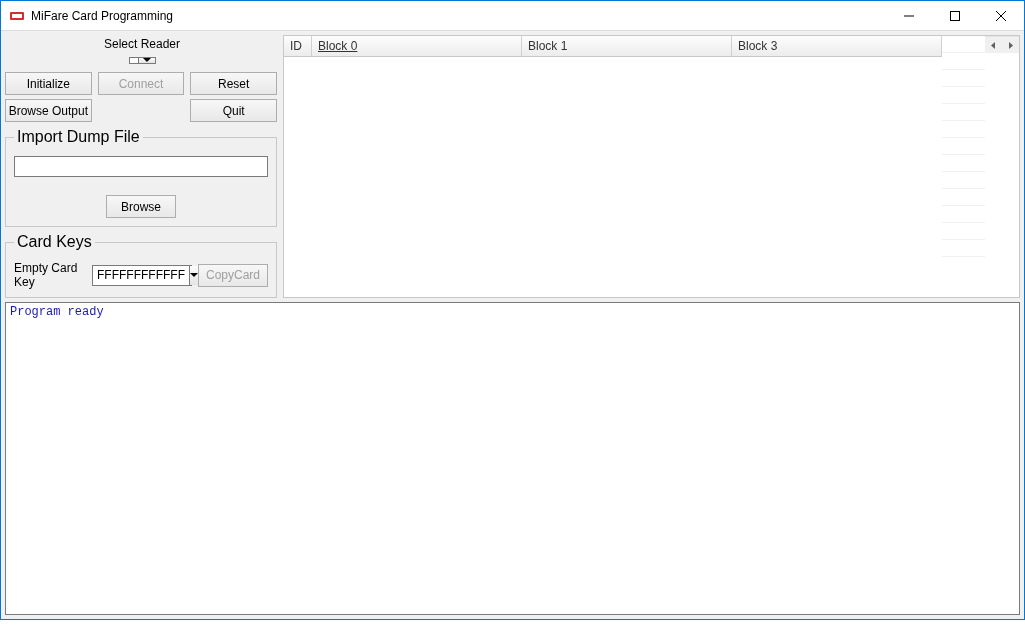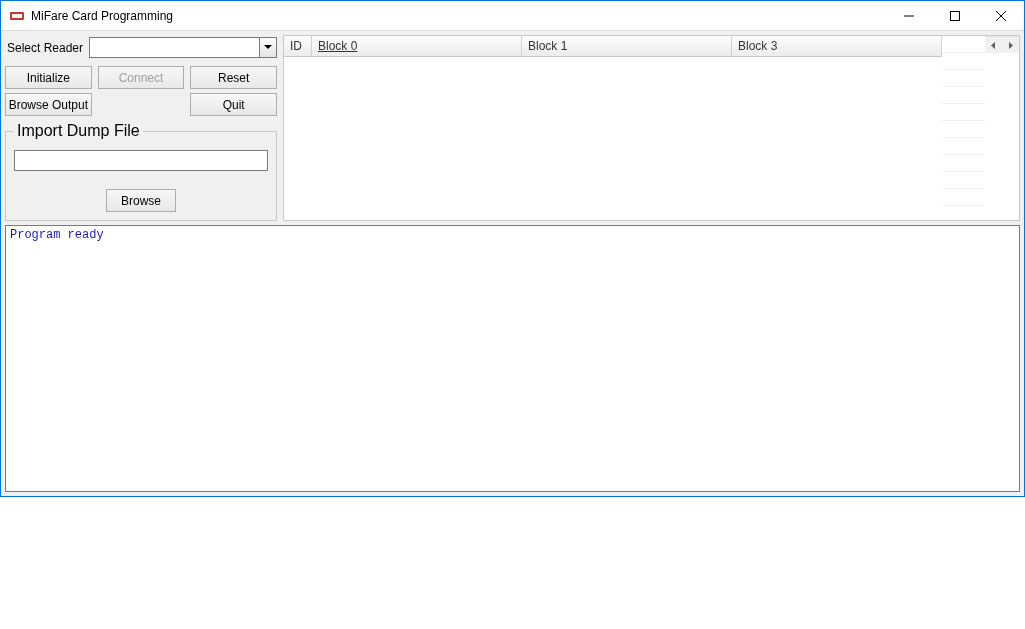--- a/index.html
+++ b/index.html
@@ -5,21 +5,21 @@
 * { box-sizing: border-box; margin: 0; padding: 0; }
 body {
   font-family: "Segoe UI", Tahoma, sans-serif;
   font-size: 12px;
   background: #fff;
   color: #000;
   overflow: hidden;
 }
 .window {
   width: 1025px;
-  height: 497px;
+  height: 620px;
   border: 1px solid #0078d7;
   display: flex;
   flex-direction: column;
   background: #fff;
 }
 .titlebar {
   height: 30px;
   display: flex;
   align-items: center;
   background: #fff;
@@ -59,20 +59,21 @@
   flex: 0 0 272px;
   display: flex;
   flex-direction: column;
   gap: 4px;
 }
 .reader-row {
   display: flex;
   align-items: center;
   gap: 6px;
   padding: 2px 0 4px 2px;
+  flex-direction: column;
 }
 .reader-row label { flex: 0 0 auto; }
 .combo {
   flex: 1;
   height: 21px;
   background: #fff;
   border: 1px solid #7a7a7a;
   display: flex;
   align-items: center;
 }
@@ -257,20 +258,35 @@
         </div>
 
         <fieldset class="groupbox">
           <legend>Import Dump File</legend>
           <input class="textinput" type="text" value="" style="">
           <div class="import-actions">
             <div class="btn">Browse</div>
           </div>
         </fieldset>
 
+        <fieldset class="groupbox">
+          <legend>Card Keys</legend>
+          <div class="cardkeys-row">
+            <label>Empty Card Key</label>
+            <div class="combo">
+              <span class="combo-text">FFFFFFFFFFFF</span>
+              <span class="combo-arrow">
+                <svg width="8" height="5" viewBox="0 0 8 5">
+                    <path d="M0 0 L4 4 L8 0 Z" fill="#000"></path>
+                  </svg>
+              </span>
+            </div>
+            <div class="btn disabled">CopyCard</div>
+          </div>
+        </fieldset>
 
       </div>
 
       <div class="grid-panel">
         <div class="grid-header" id="grid-header">
             <div class="col" style="width: 28px;">ID</div>
             <div class="col" style="width: 210px; text-decoration: underline;">Block 0</div>
             <div class="col" style="width: 210px;">Block 1</div>
             <div class="col" style="width: 210px;">Block 3</div>
           </div>

